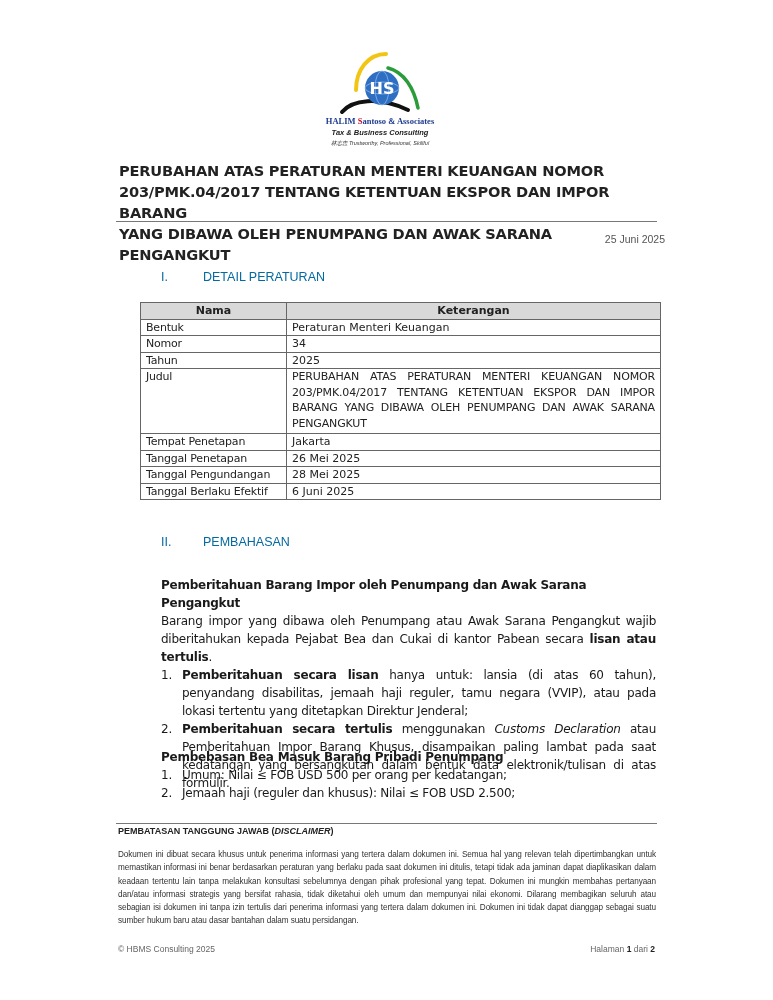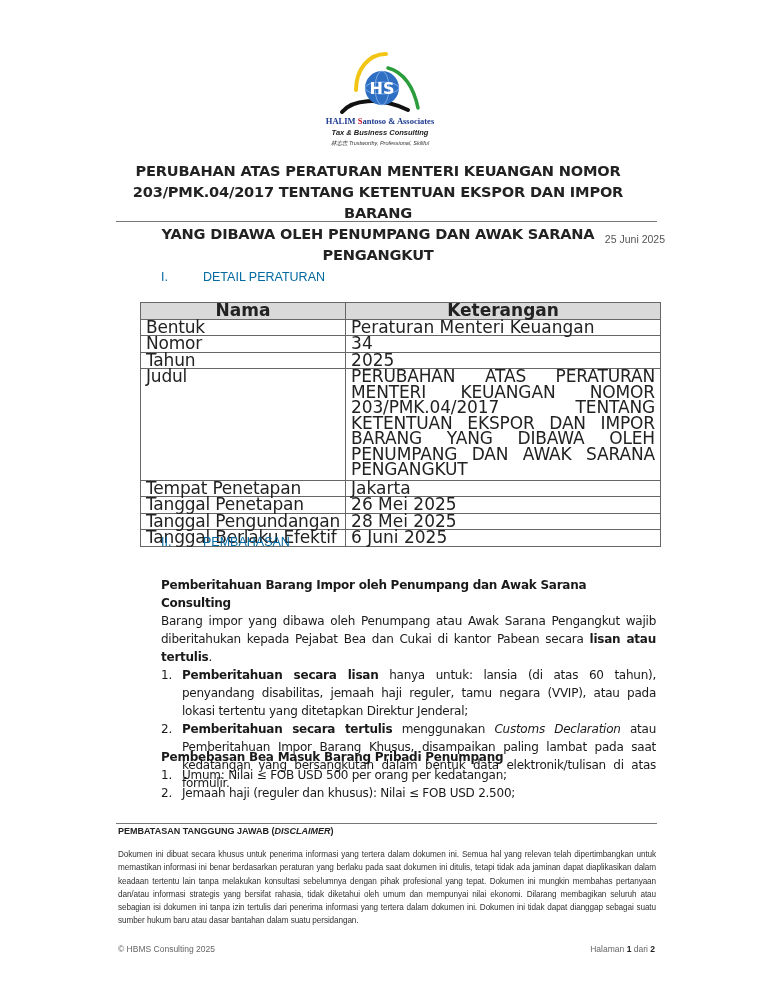--- a/index.html
+++ b/index.html
@@ -10,31 +10,31 @@
   .logo svg { position: absolute; left: 38px; top: 2px; }
   .logo .brand { position: absolute; left: 0; top: 68px; width: 160px; text-align: center;
     font-family: "Liberation Serif", serif; font-size: 8.5px; color: #1f3c8f; font-weight: bold; white-space: nowrap; }
   .logo .brand .s { color: #c8102e; }
   .logo .brand .rest { font-weight: bold; }
   .logo .sub { position: absolute; left: 0; top: 80px; width: 160px; text-align: center;
     font-size: 7.5px; font-style: italic; font-weight: bold; color: #222; }
   .logo .tag { position: absolute; left: 0; top: 92px; width: 160px; text-align: center;
     font-size: 5.5px; font-style: italic; color: #333; }
 
-  .title { position: absolute; left: 108px; top: 160px; width: 540px; text-align: center;
+  .title { position: absolute; left: 119px; top: 160px; width: 540px; text-align: left;
     font-family: "DejaVu Sans", sans-serif; font-weight: bold; font-size: 14.6px; line-height: 21px;
     color: #222; letter-spacing: -0.2px; }
   .title-rule { position: absolute; left: 116px; top: 221px; width: 541px; height: 1px; background: #777; }
   .date { position: absolute; right: 108px; top: 233px; font-size: 10.5px; color: #555; }
 
   .sec-heading { position: absolute; left: 161px; font-size: 12.5px; color: #0369a1; }
   .sec-heading .num { display: inline-block; width: 42px; }
 
   table.detail { position: absolute; left: 140px; top: 302px; width: 521px; border-collapse: collapse;
-    font-family: "DejaVu Sans", sans-serif; font-size: 17px; color: #222; }
+    font-family: "DejaVu Sans", sans-serif; font-size: 11px; color: #222; }
   table.detail td, table.detail th { border: 1px solid #666; padding: 0 5px; line-height: 15.5px; vertical-align: top; font-weight: normal; }
   table.detail th { background: #d9d9d9; font-weight: bold; text-align: center; }
   table.detail td.col1 { width: 146px; white-space: nowrap; letter-spacing: -0.2px; }
   table.detail td.judul { text-align: justify; letter-spacing: -0.15px; }
 
   .body-text { position: absolute; left: 161px; width: 495px; font-family: "DejaVu Sans", sans-serif;
     font-size: 12px; line-height: 18px; color: #1a1a1a; letter-spacing: -0.25px; }
   .body-text p { text-align: justify; }
   .body-text .h { font-weight: bold; }
   .body-text ol { list-style: none; }
@@ -119,21 +119,21 @@
     <td>6 Juni 2025</td>
   </tr>
 </tbody>
   </table>
 
 <div class="sec-heading" style="top:535px;">
   <span class="num">II.</span><span>PEMBAHASAN</span>
 </div>
 
 <div class="body-text" style="top:576px;">
-  <div class="h">Pemberitahuan Barang Impor oleh Penumpang dan Awak Sarana Consulting</div>
+  <div class="h">Pemberitahuan Barang Impor oleh Penumpang dan Awak Sarana Pengangkut</div>
   <p><span>Barang impor yang dibawa oleh Penumpang atau Awak Sarana Pengangkut wajib diberitahukan kepada Pejabat Bea dan Cukai di kantor Pabean secara </span><b>lisan atau tertulis</b><span>.</span></p>
   <ol>
     <li>
       <span class="n">1.</span><b>Pemberitahuan secara lisan</b><span> hanya untuk: lansia (di atas 60 tahun), penyandang disabilitas, jemaah haji reguler, tamu negara (VVIP), atau pada lokasi tertentu yang ditetapkan Direktur Jenderal;</span>
     </li>
     <li>
       <span class="n">2.</span><b>Pemberitahuan secara tertulis</b><span> menggunakan </span><i>Customs Declaration</i><span> atau Pemberitahuan Impor Barang Khusus, disampaikan paling lambat pada saat kedatangan yang bersangkutan dalam bentuk data elektronik/tulisan di atas formulir.</span>
     </li>
   </ol>
 </div>

